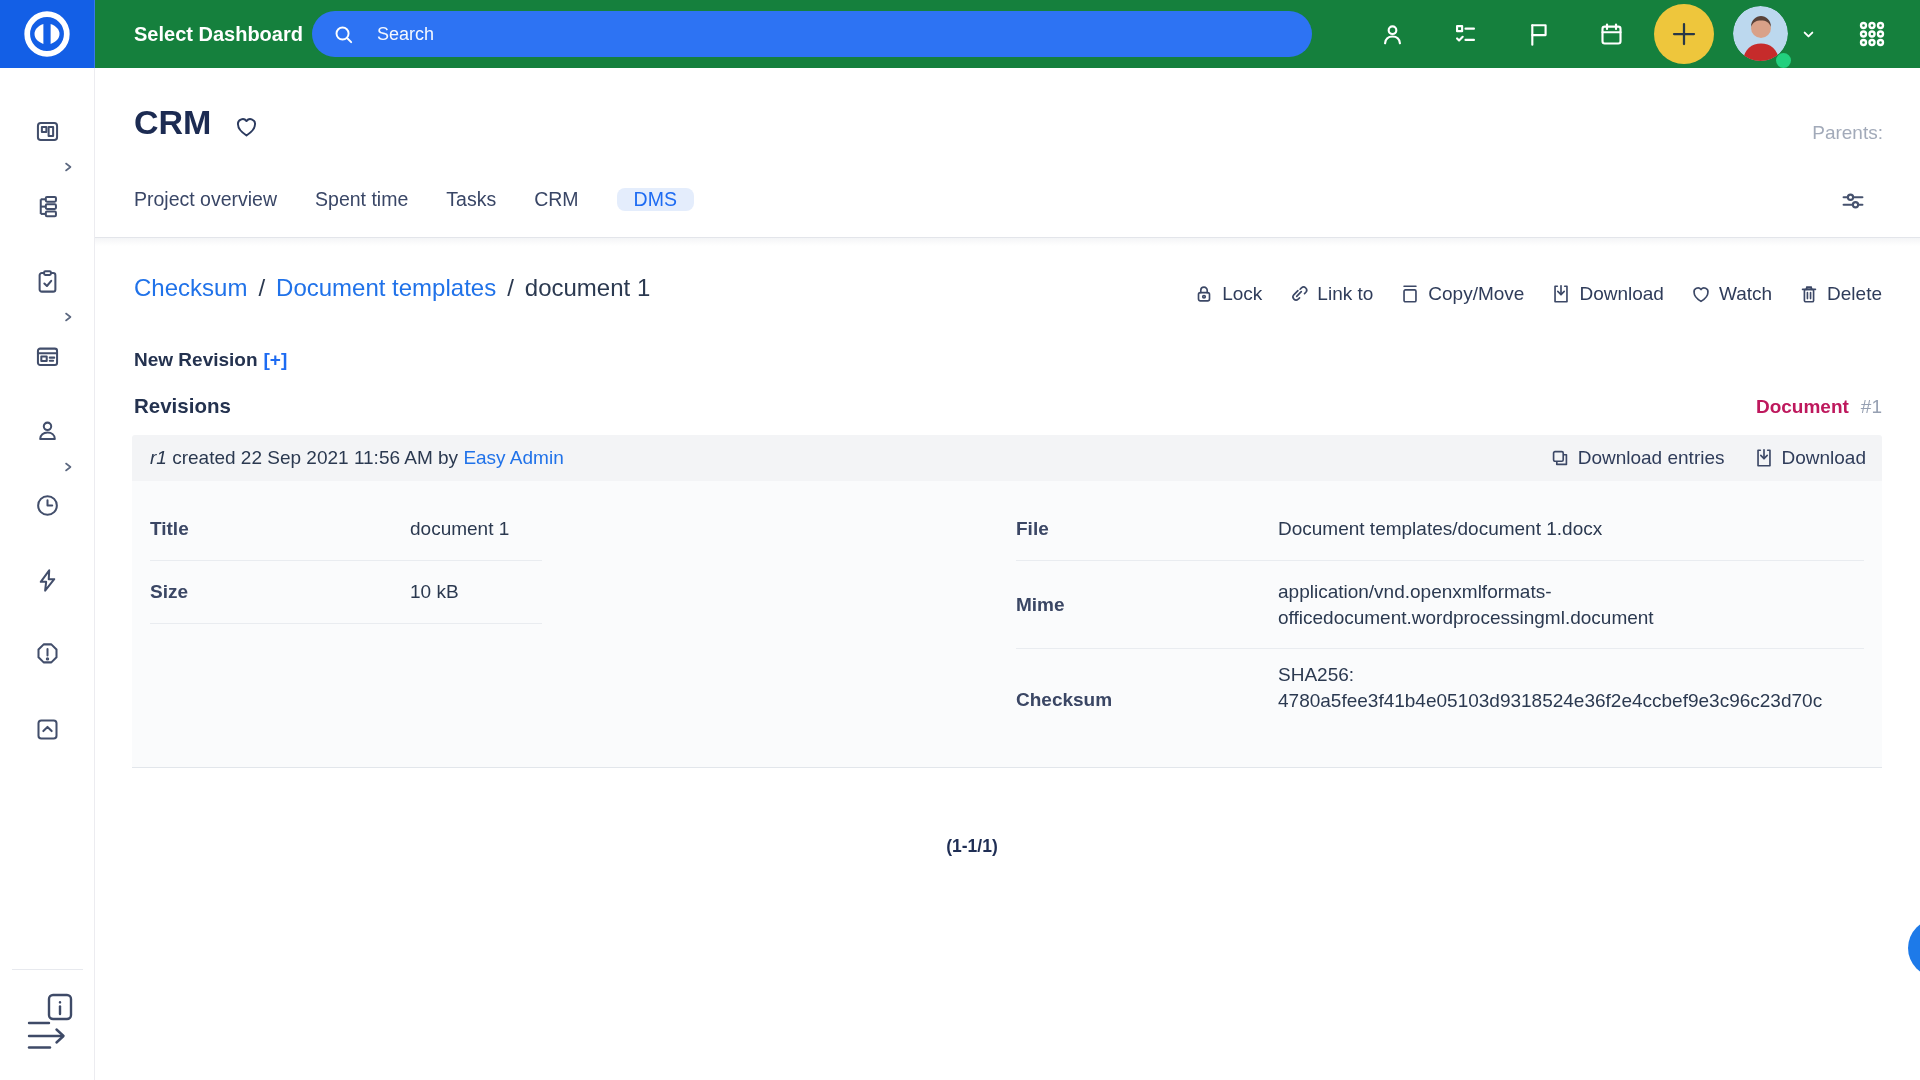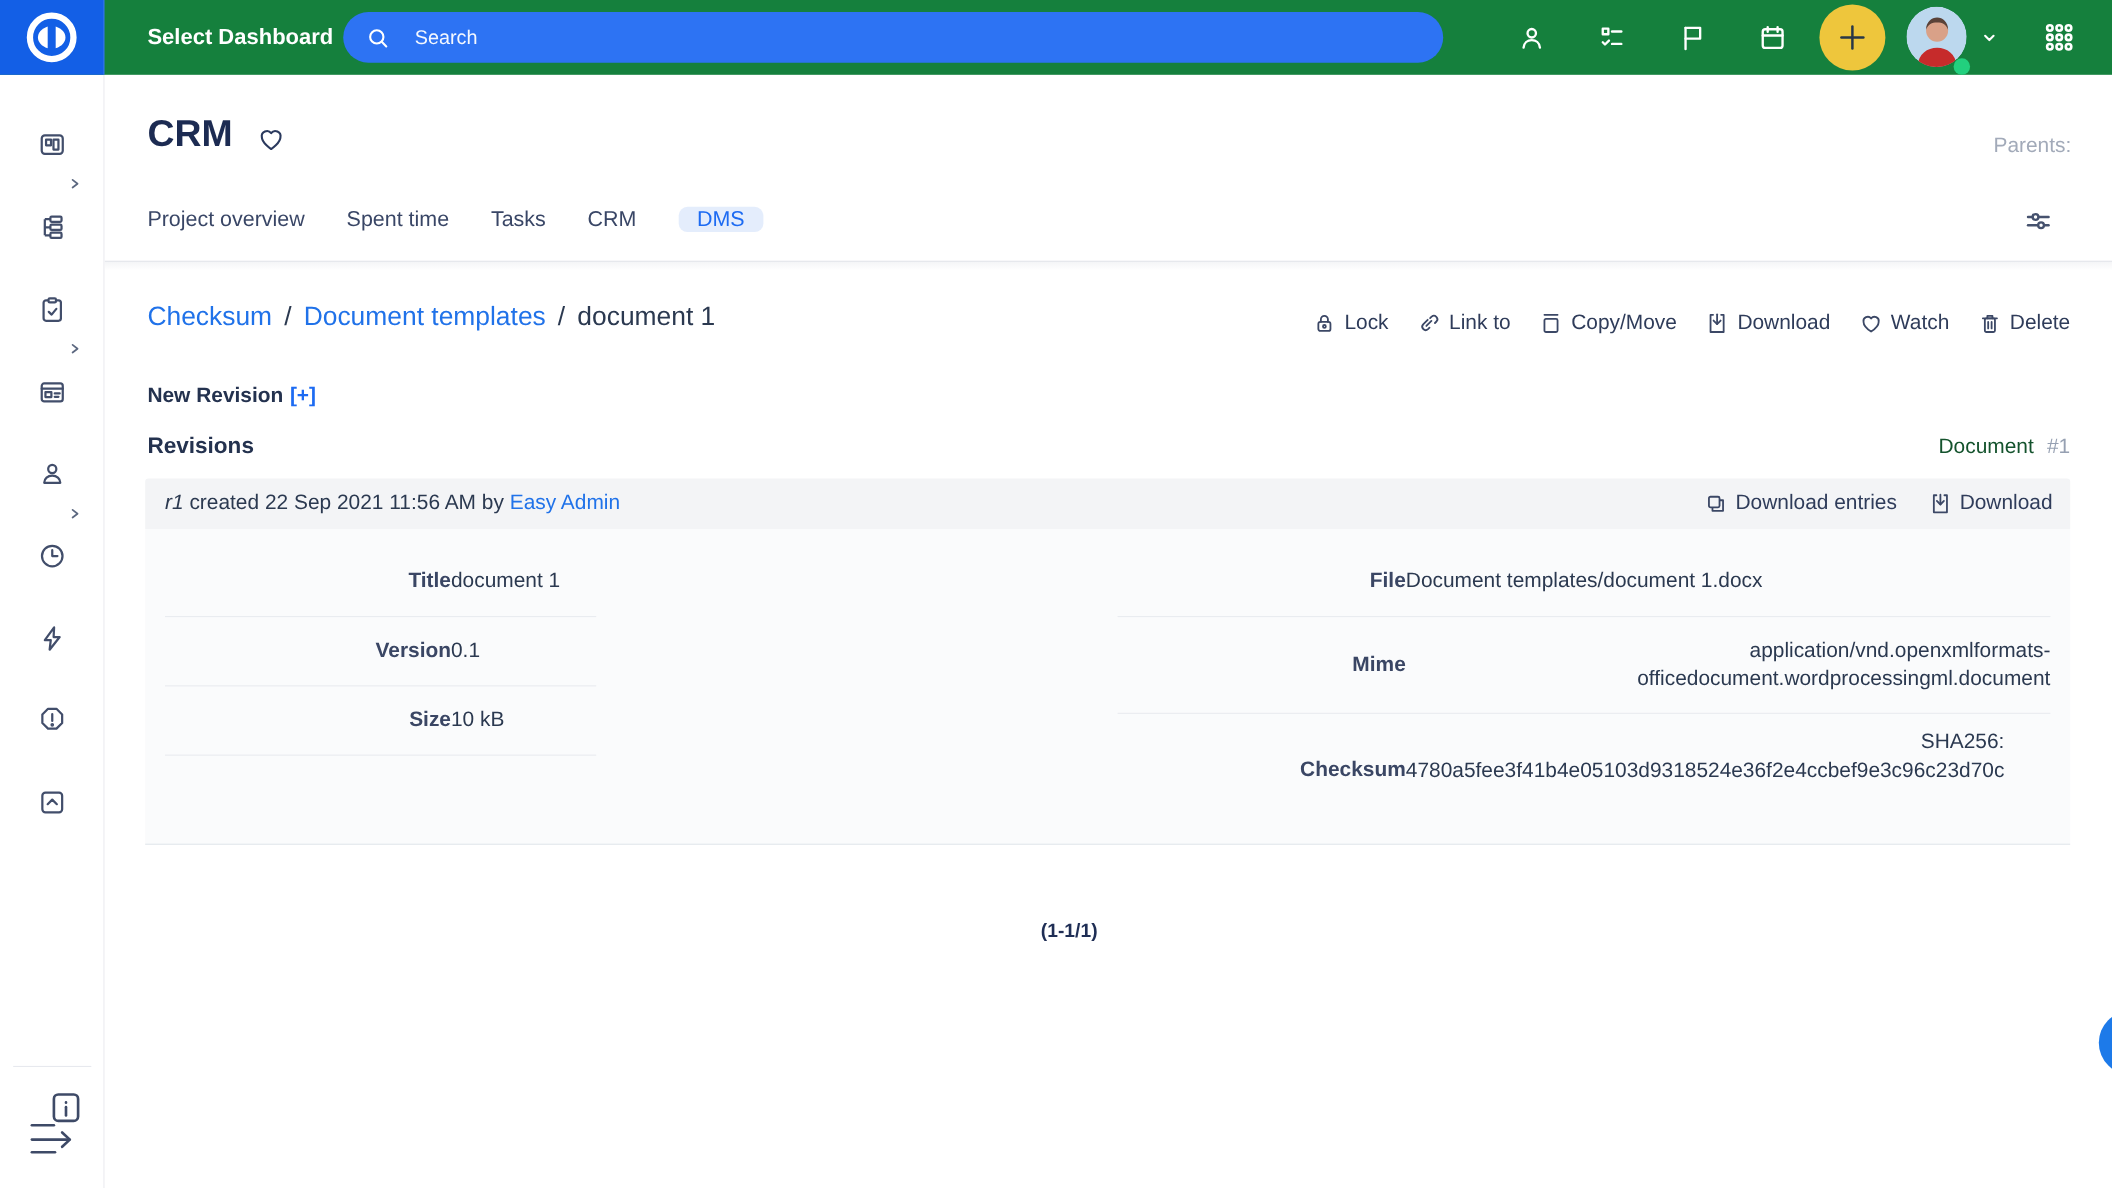--- a/index.html
+++ b/index.html
@@ -55,24 +55,24 @@
   .breadcrumb .sep, .breadcrumb .current { color:#2b3950; }
   .doc-actions { position:absolute; right:38px; top:283px; display:flex; gap:26px; align-items:center; }
   .action { display:flex; align-items:center; gap:7px; font-size:19px; color:#2f3c5a; cursor:pointer; white-space:nowrap; }
   .action svg { color:#3c486600; color:#3c4866; }
 
   
   .new-rev { position:absolute; left:134px; top:349px; font-size:19px; font-weight:700; color:#24324f; }
   .new-rev a { color:#1d6bf2; text-decoration:none; margin-left:6px; cursor:pointer; }
   .rev-title { position:absolute; left:134px; top:394px; font-size:20.5px; font-weight:700; color:#24324f; }
   .doc-id { position:absolute; right:38px; top:396px; display:flex; gap:12px; font-size:19px; align-items:baseline; }
-  .doc-id b { color:#14532d; font-weight:400; }
+  .doc-id b { color:#be185d; font-weight:700; }
   .doc-id span { color:#96a0b2; }
 
-  .panel { position:absolute; left:132px; top:435px; width:1750px;text-align:right; }
+  .panel { position:absolute; left:132px; top:435px; width:1750px; }
   .panel-head { height:46px; background:#f3f4f6; border-radius:3px 3px 0 0; display:flex; align-items:center;
     justify-content:space-between; padding:0 16px 0 18px; }
   .rev-meta { font-size:19px; color:#2b3950; }
   .rev-meta i { font-style:italic; }
   .rev-meta a { color:#2072e9; text-decoration:none; cursor:pointer; }
   .head-links { display:flex; gap:28px; align-items:center; }
   .head-link { display:flex; align-items:center; gap:7px; font-size:19px; color:#2f3c5a; cursor:pointer; color:#2f3c5a; }
   .head-link svg { color:#3c4866; }
   .panel-body { position:relative; height:287px; background:#fafbfc; border-bottom:1px solid #e2e6eb; }
   .dtbl { position:absolute; top:17px; }
@@ -377,24 +377,20 @@
     </div>
   </div>
 
   <div class="panel-body">
     <div class="dtbl dtbl-left">
       <div class="drow h63">
         <span class="lbl">Title</span>
         <span class="val">document 1</span>
       </div>
       <div class="drow h63">
-        <span class="lbl">Version</span>
-        <span class="val">0.1</span>
-      </div>
-      <div class="drow h63">
         <span class="lbl">Size</span>
         <span class="val">10 kB</span>
       </div>
     </div>
 
     <div class="dtbl dtbl-right">
       <div class="drow h63">
         <span class="lbl">File</span>
         <span class="val">Document templates/document 1.docx</span>
       </div>

